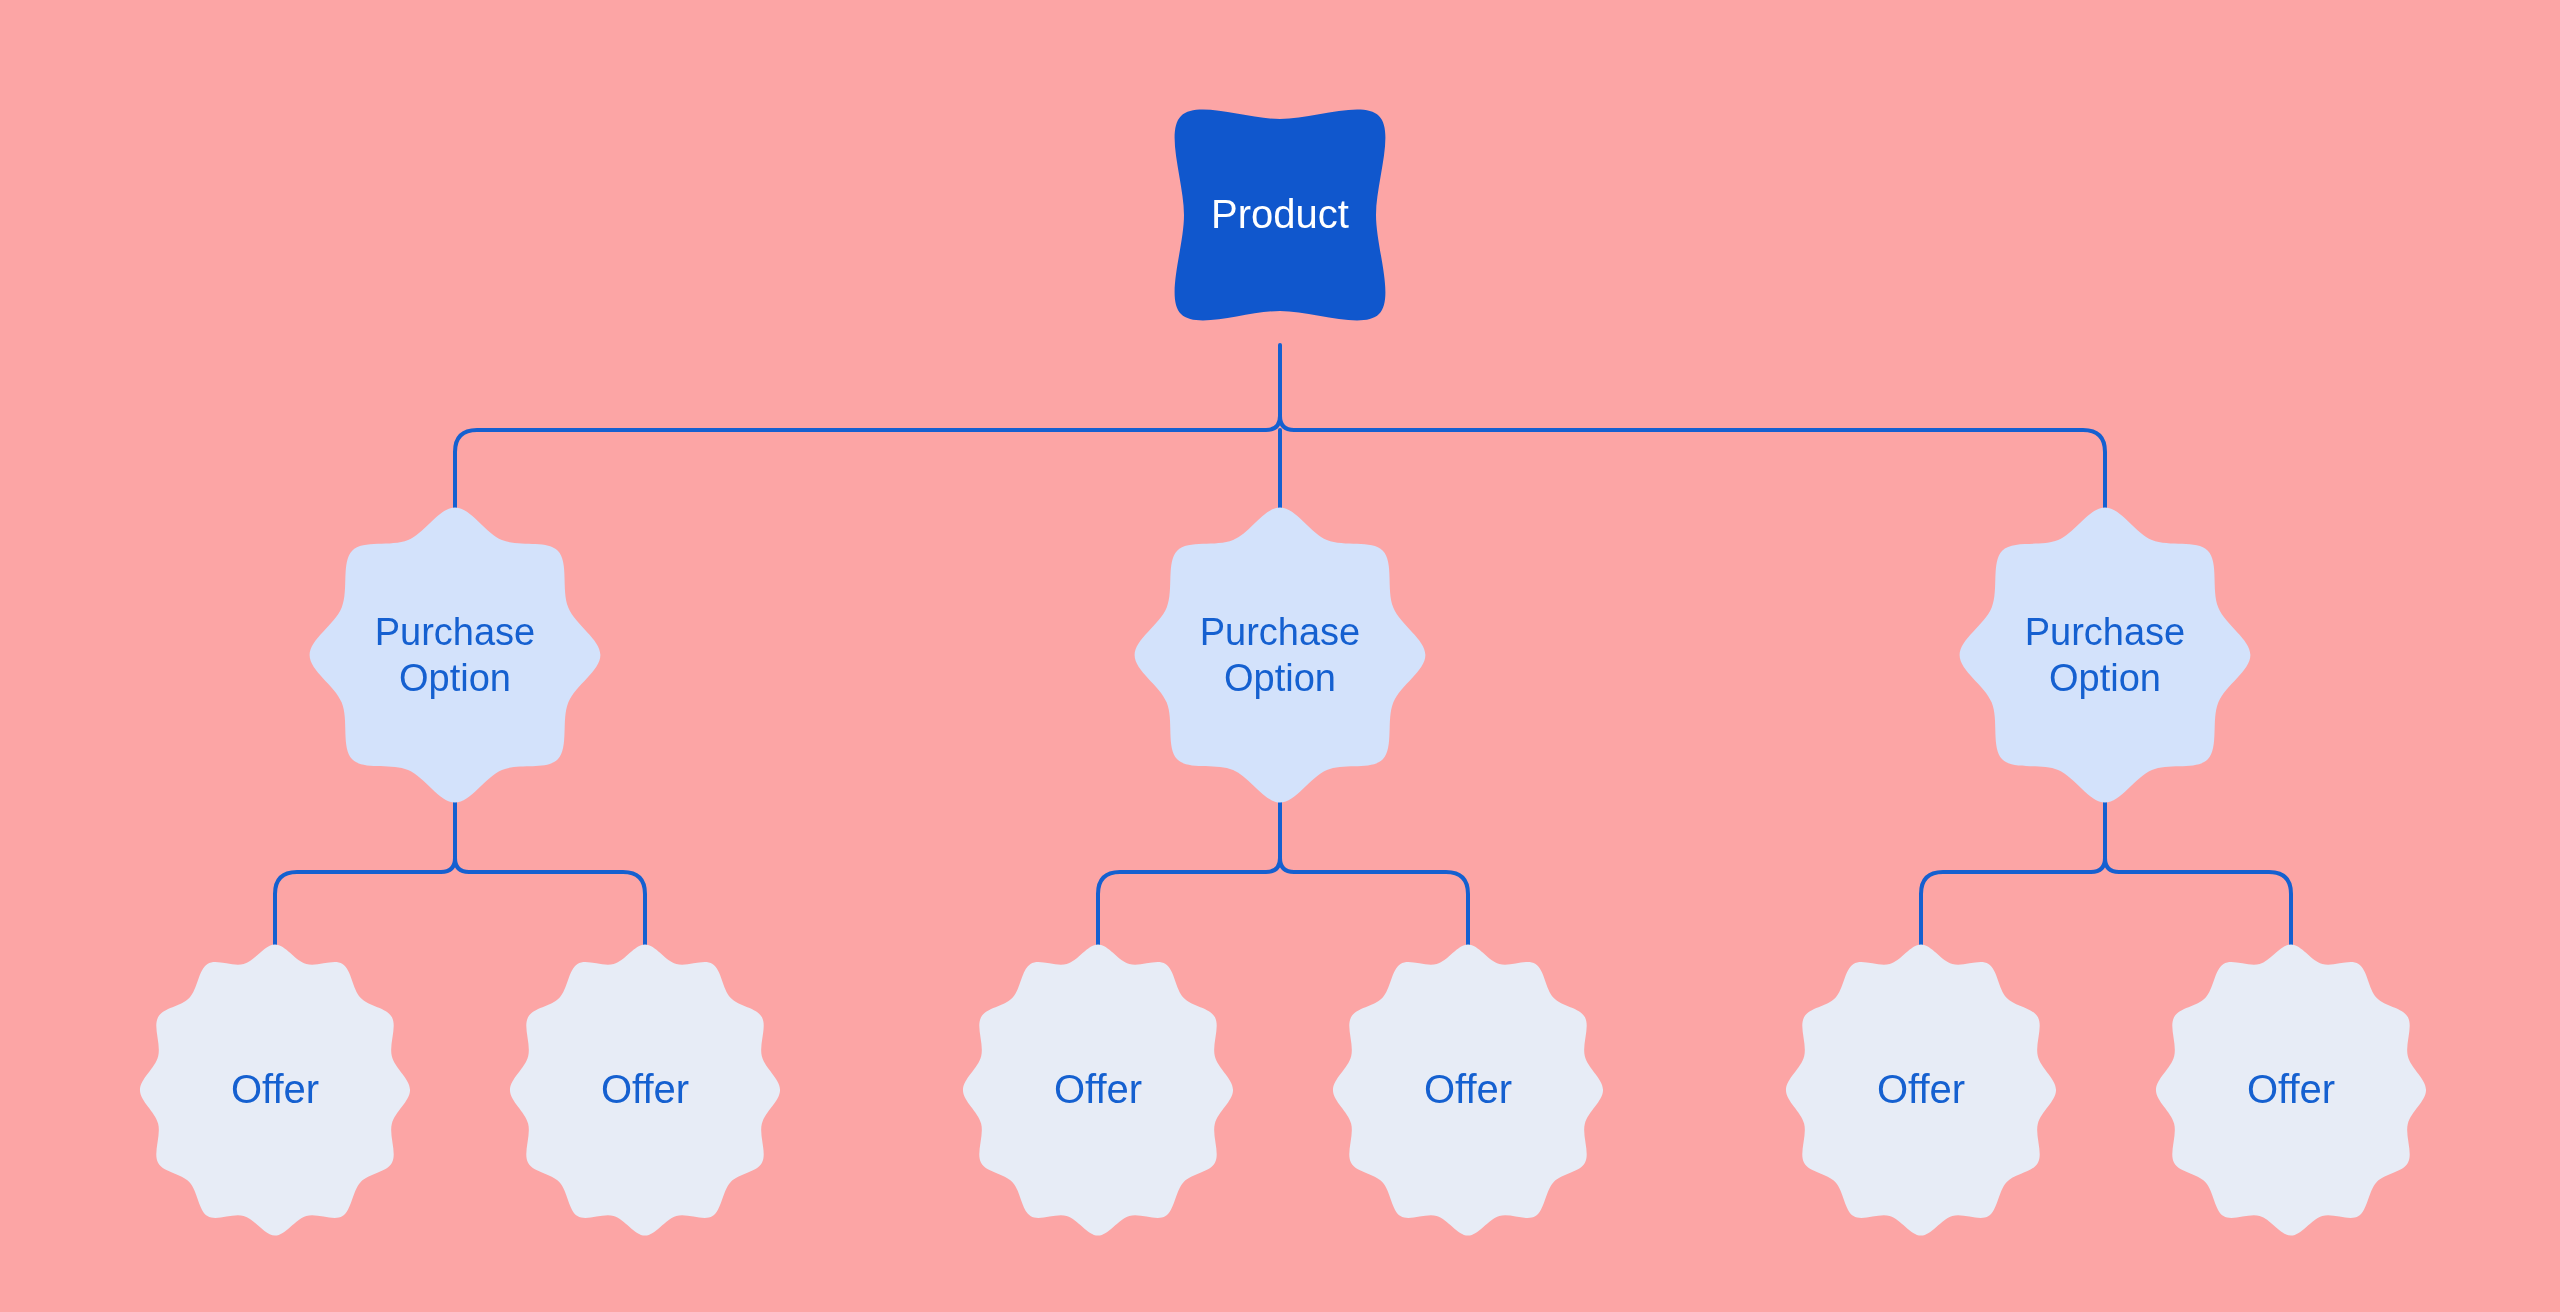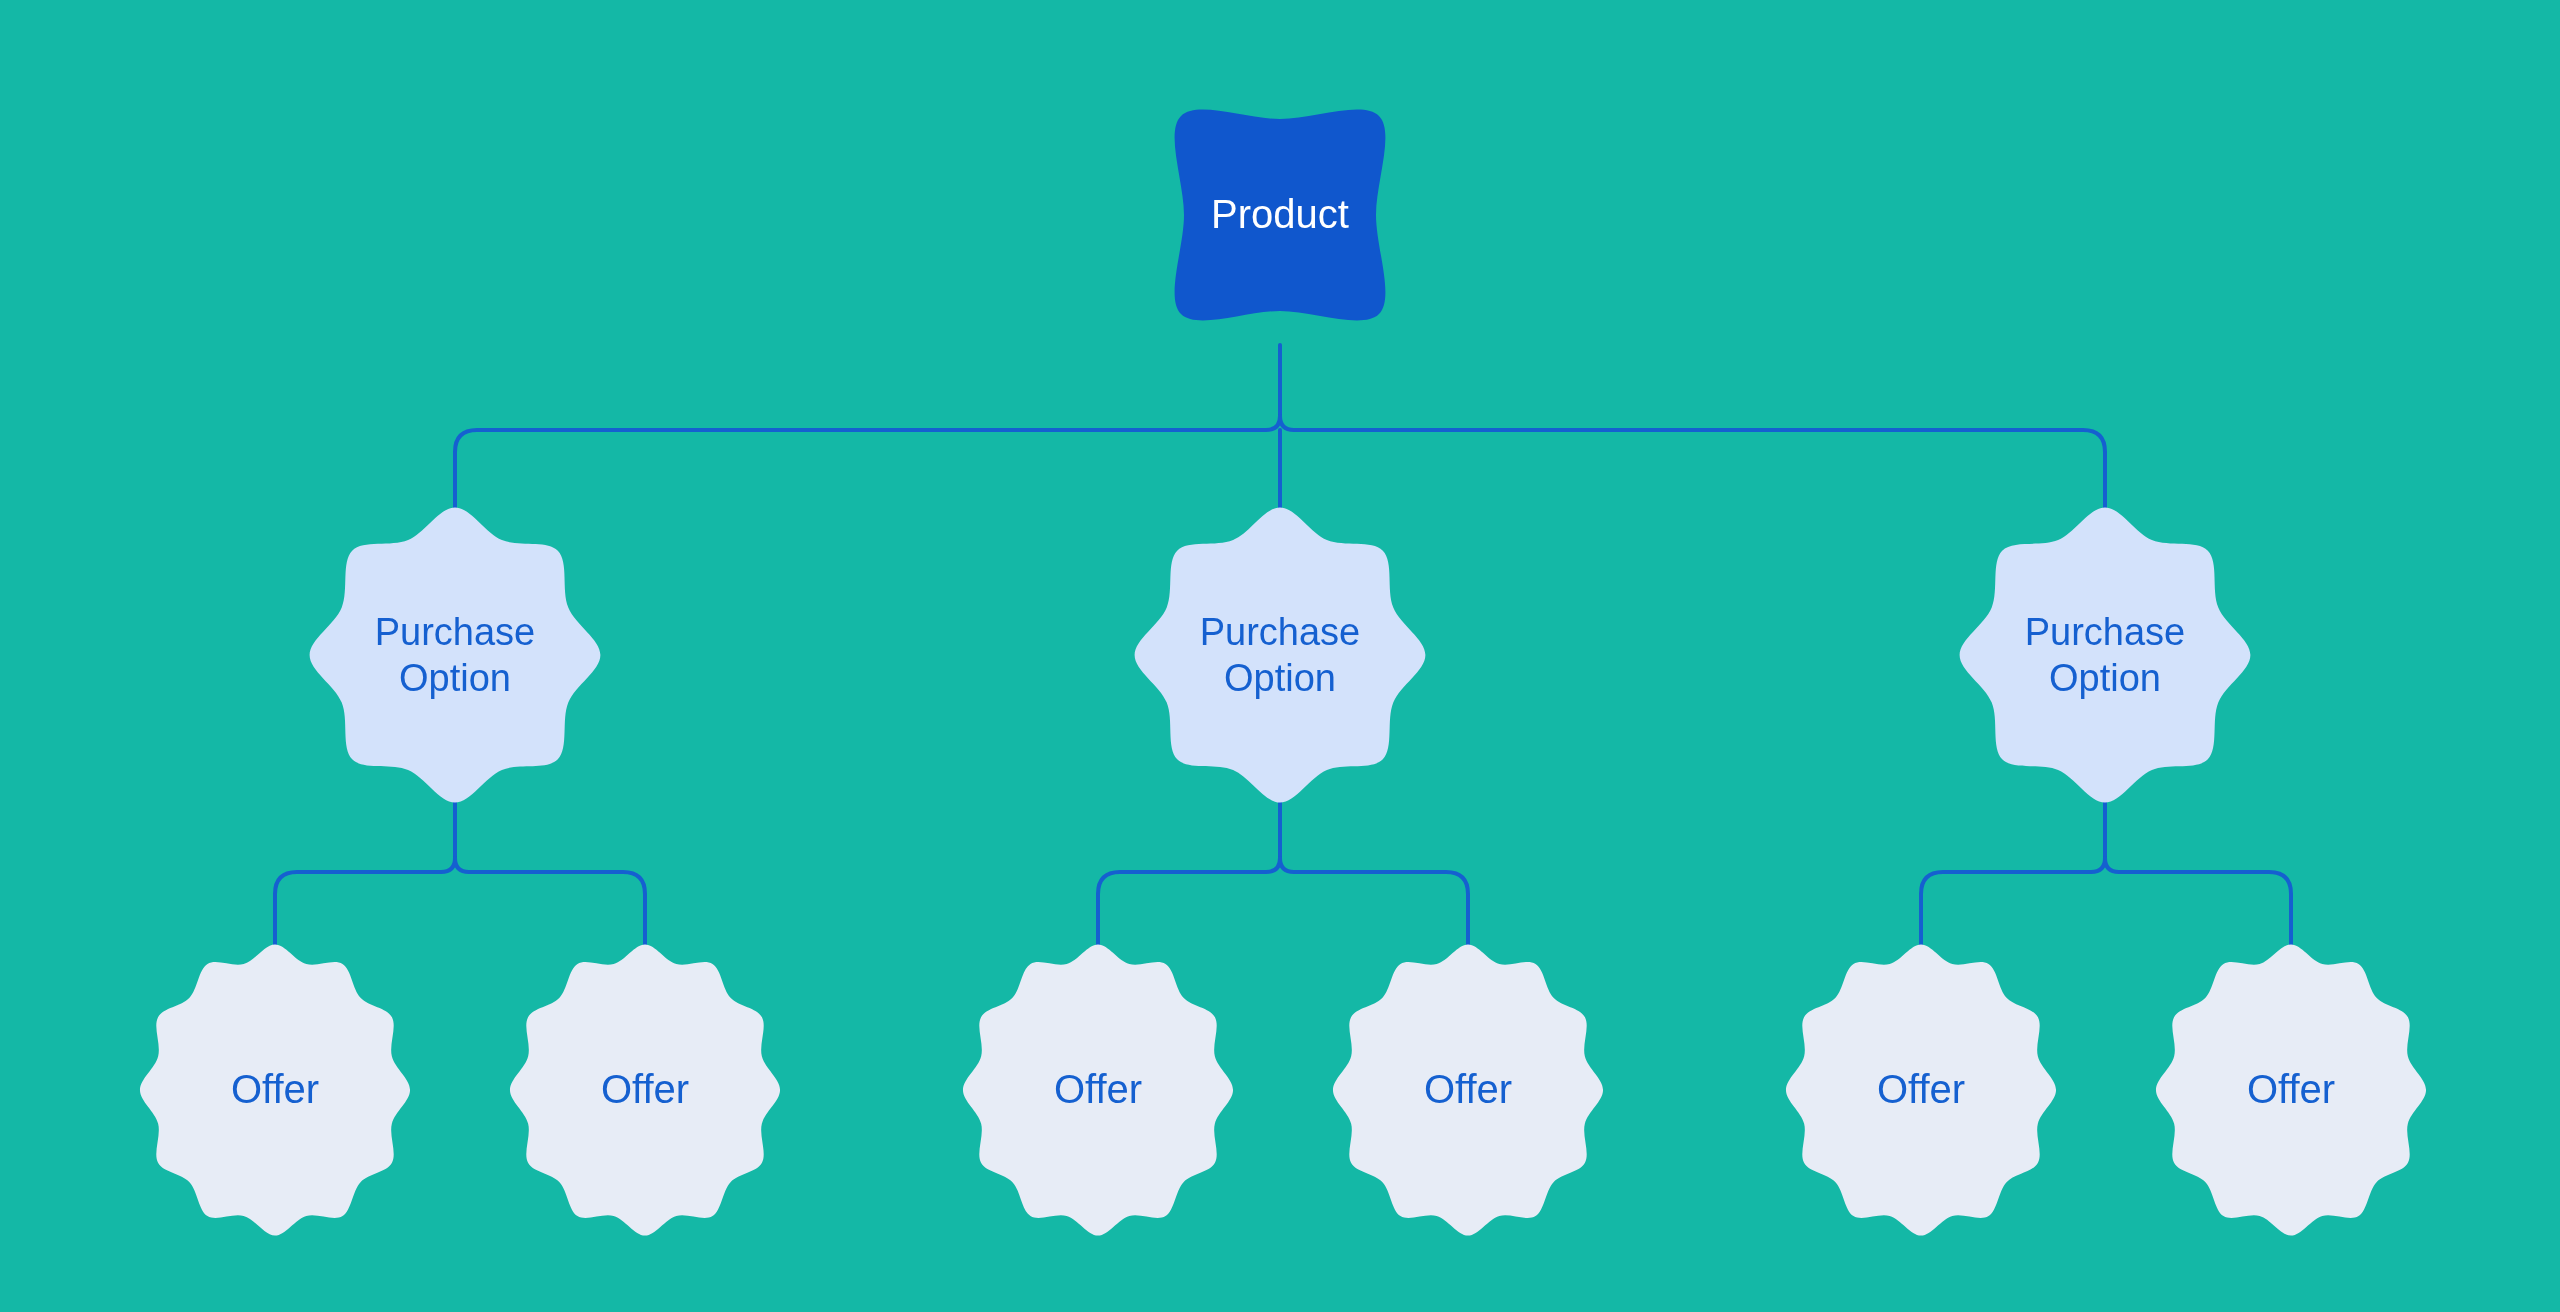--- a/index.html
+++ b/index.html
@@ -11,21 +11,21 @@
   body {
     width: 2560px;
     height: 1312px;
     overflow: hidden;
     font-family: "Liberation Sans", "DejaVu Sans", sans-serif;
   }
   #diagram-root {
     position: relative;
     width: 2560px;
     height: 1312px;
-    background: #14b8a6;
+    background: #fca5a5;
     text-align: center;
   }
   #diagram-svg {
     position: absolute;
     inset: 0;
     width: 2560px;
     height: 1312px;
     display: block;
   }
   .node-label {

